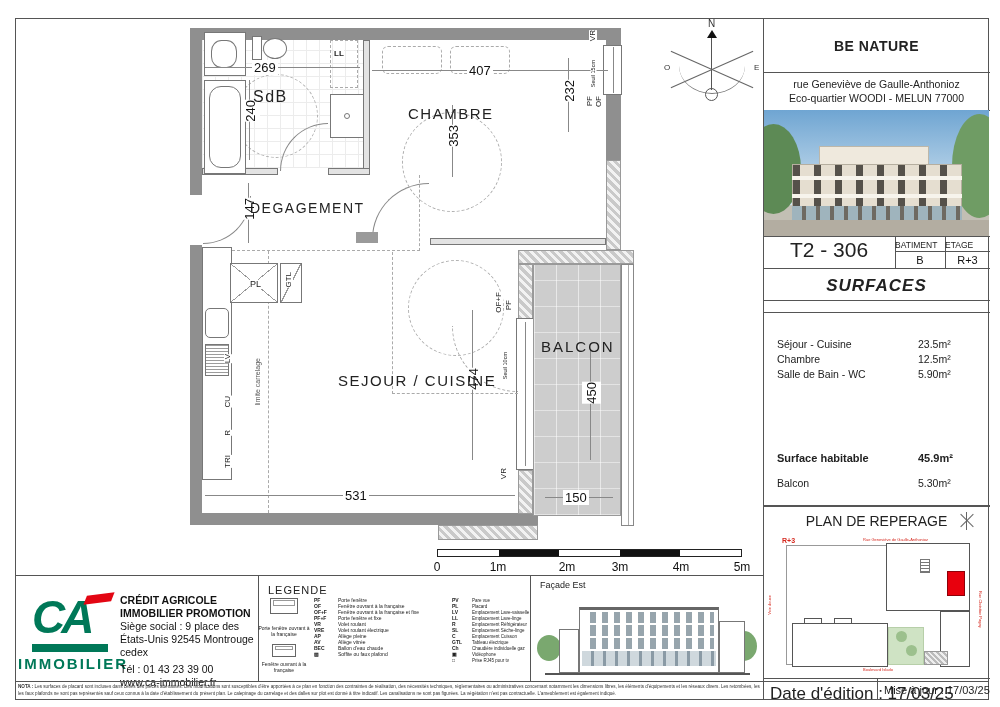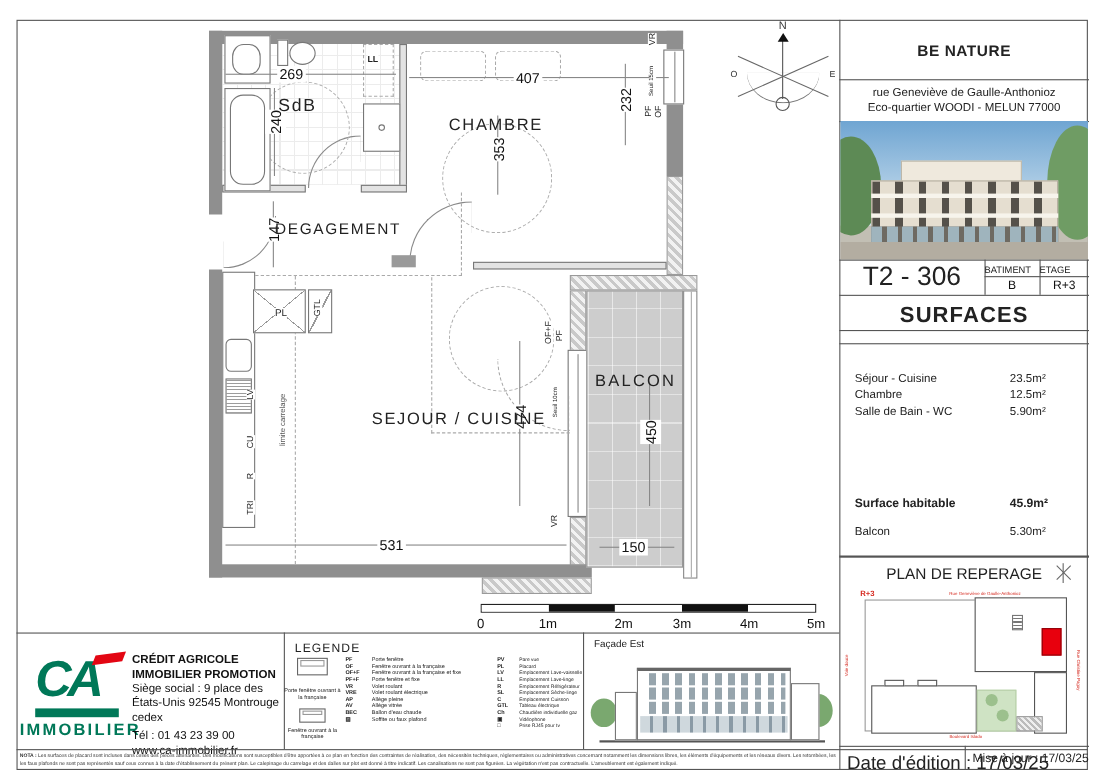--- a/index.html
+++ b/index.html
@@ -211,30 +211,30 @@
     <div class="tree" style="left:188px;top:4px;width:55px;height:104px;"></div>
     <div class="abs" style="left:55px;top:36px;width:110px;height:20px;background:#efe9dd;border:1px solid #bdb7a9;"></div>
     <div class="abs" style="left:28px;top:54px;width:170px;height:56px;background:#e5ded0;border:1px solid #b5ae9f;background-image:repeating-linear-gradient(90deg,#55514a 0 7px,transparent 7px 21px);background-size:100% 100%;"></div>
     <div class="abs" style="left:28px;top:66px;width:170px;height:4px;background:#f7f4ec;"></div>
     <div class="abs" style="left:28px;top:84px;width:170px;height:4px;background:#f7f4ec;"></div>
     <div class="abs" style="left:28px;top:96px;width:170px;height:14px;background:#6e6a62;background-image:repeating-linear-gradient(90deg,#9fb4bd 0 10px,#6e6a62 10px 14px);"></div>
     <div class="abs" style="left:0;top:110px;width:225px;height:16px;background:#b3ada1;"></div>
   </div>
 
   <div class="line" style="left:763px;top:236px;width:227px;height:1px;"></div>
-  <div class="abs" style="left:763px;top:238px;width:132px;height:32px;text-align:center;font-size:24px;color:#222;">T2 - 306</div>
+  <div class="abs" style="left:763px;top:238px;width:132px;height:32px;text-align:center;font-size:21px;color:#222;">T2 - 306</div>
   <div class="line" style="left:895px;top:236px;width:1px;height:32px;"></div>
   <div class="line" style="left:945px;top:236px;width:1px;height:32px;"></div>
   <div class="cell-lbl" style="left:895px;top:240px;width:50px;">BATIMENT</div>
   <div class="cell-lbl" style="left:945px;top:240px;width:45px;">ETAGE</div>
   <div class="line" style="left:895px;top:251px;width:95px;height:1px;"></div>
   <div class="cell-val" style="left:895px;top:254px;width:50px;">B</div>
   <div class="cell-val" style="left:945px;top:254px;width:45px;">R+3</div>
   <div class="line" style="left:763px;top:268px;width:227px;height:1px;"></div>
-  <div class="rp-title" style="top:276px;font-size:20px;letter-spacing:1px;">SURFACES</div>
+  <div class="rp-title" style="top:276px;font-size:17px;letter-spacing:1px;font-style:italic;">SURFACES</div>
   <div class="line" style="left:763px;top:300px;width:227px;height:1px;"></div>
   <div class="line" style="left:763px;top:312px;width:227px;height:1px;"></div>
 
   <div class="srow" style="top:338px;">
     <span class="l">Séjour - Cuisine</span>
     <span class="v">23.5m²</span>
   </div>
   <div class="srow" style="top:353px;">
     <span class="l">Chambre</span>
     <span class="v">12.5m²</span>

